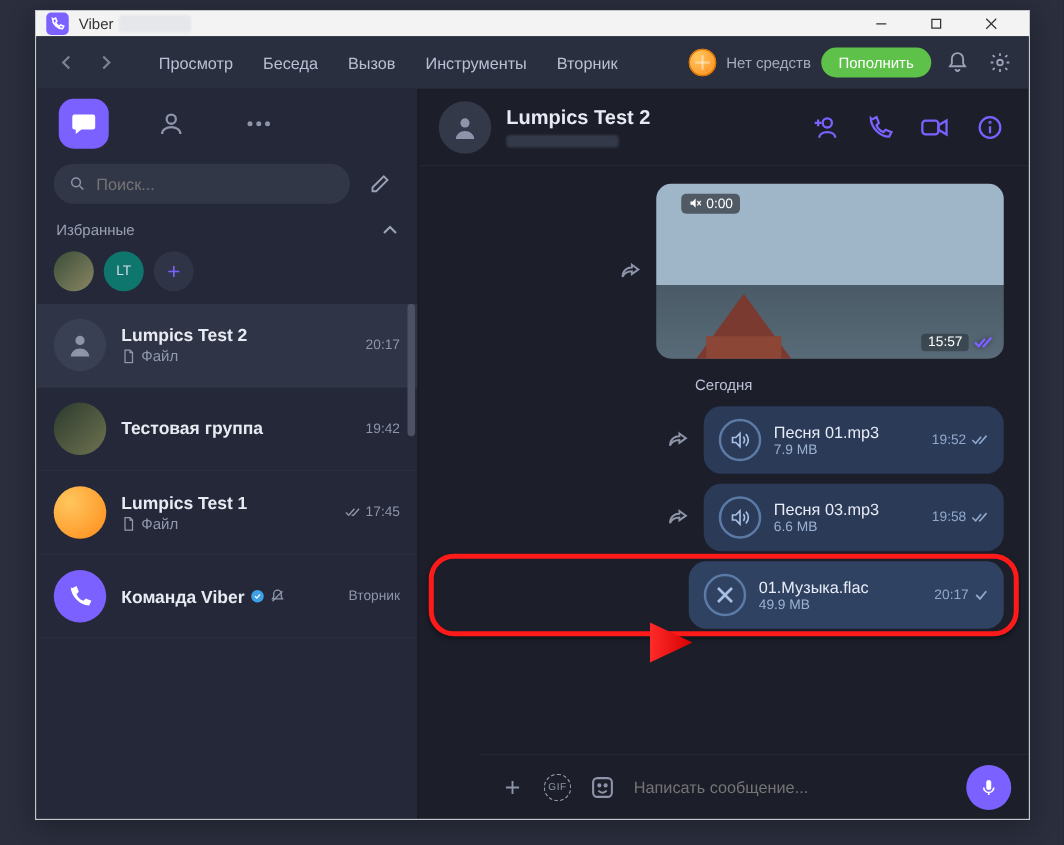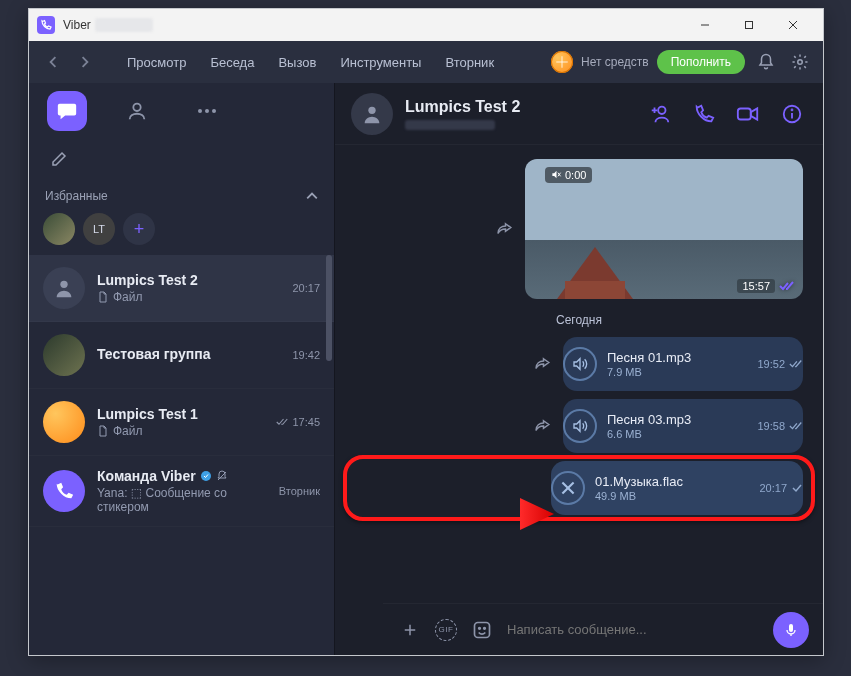--- a/index.html
+++ b/index.html
@@ -1,19 +1,19 @@
 <!DOCTYPE html>
 <html><head>
 <meta charset="utf-8">
 <style>
   * { box-sizing: border-box; margin: 0; padding: 0; font-family: "Segoe UI", Arial, sans-serif; }
   body { background: #2a2e3d; color: #e0e4ef; width: 851px; height: 676px; position: relative; overflow: hidden; }
   .window { position: absolute; top: 8px; left: 28px; width: 796px; height: 648px; background: #fff; border: 1px solid #c4c7cc; box-shadow: 0 4px 20px rgba(0,0,0,0.3); display: flex; flex-direction: column; }
   
-  .titlebar { height: 32px; background: #f3f3f3; display: flex; align-items: center; padding: 0 8px; }
+  .titlebar { height: 20px; background: #f3f3f3; display: flex; align-items: center; padding: 0 8px; }
   .tb-icon { width: 18px; height: 18px; border-radius: 4px; background: #7b61ff; display:flex; align-items:center; justify-content:center; color:#fff; font-size:12px; }
   .tb-title { margin-left: 8px; font-size: 12px; color: #333; }
   .tb-blur { margin-left:4px; width:58px; height:14px; background:#e6e7ea; border-radius:3px; filter:blur(1px); }
   .tb-spacer { flex:1; }
   .tb-btn { width: 44px; height: 30px; display:flex; align-items:center; justify-content:center; color:#333; font-size:12px; }
   
   .app { flex:1; background:#1c1f2a; display:flex; flex-direction:column; overflow:hidden; }
   .menubar { height: 42px; background:#2a2f3f; display:flex; align-items:center; padding:16px 10px; gap:4px; color:#b9c0d3; font-size:13px; }
   .nav-arrow { width: 28px; height: 28px; display:flex; align-items:center; justify-content:center; color:#7b8296; border-radius:4px; }
   .menuitem { padding: 6px 10px; border-radius:4px; }
@@ -31,21 +31,21 @@
   .sb-iconrow { height:56px; display:flex; align-items:center; padding:0 18px; gap:30px; }
   .sb-icon { width:40px; height:40px; border-radius:12px; display:flex; align-items:center; justify-content:center; }
   .sb-icon.active { background:#7b61ff; color:#fff; }
   .sb-icon.dim { color:#8e95aa; }
   .sb-search { margin:4px 14px 10px; display:flex; align-items:center; gap:8px; }
   .sb-search-box { flex:1; height:32px; background:#323748; border-radius:16px; display:flex; align-items:center; padding:0 12px; gap:8px; color:#8e95aa; font-size:13px; }
   .sb-search-box input { background:transparent; border:none; outline:none; color:#d5daea; font-size:13px; flex:1;}
   .sb-compose { width:32px; height:32px; display:flex; align-items:center; justify-content:center; color:#9aa1b5; }
   .sb-section { padding:4px 16px; color:#9aa1b5; font-size:12px; display:flex; align-items:center; justify-content:space-between; }
   .sb-favrow { padding:6px 14px 10px; display:flex; gap:8px; align-items:center; }
-  .fav-circ { width:32px; height:32px; border-radius:50%; background:#404040; display:flex; align-items:center; justify-content:center; color:#d5daea; font-size:11px; }
+  .fav-circ { width:32px; height:32px; border-radius:50%; background:#0f766e; display:flex; align-items:center; justify-content:center; color:#d5daea; font-size:11px; }
   .fav-photo { background: linear-gradient(135deg,#3b4d38 0%,#8a8763 100%); }
   .fav-add { background:#2f3446; color:#7b61ff; font-size:18px; }
   .chatlist { flex:1; overflow:hidden; position:relative; }
   .chatlist .scroll-ind { position:absolute; right:2px; top:0; width:6px; height:106px; background:#4c5164; border-radius:3px; }
   .chatitem { display:flex; align-items:center; gap:12px; padding:12px 14px; border-bottom:1px solid rgba(255,255,255,0.025); }
   .chatitem.selected { background:#2f3446; }
   .chatitem .ava { width:42px; height:42px; border-radius:50%; background:#3a4054; display:flex; align-items:center; justify-content:center; color:#8e95aa; flex-shrink:0; overflow:hidden; }
   .chatitem .ct { flex:1; min-width:0; }
   .chatitem .ct .name { color:#e8ebf3; font-size:14px; font-weight:600; display:flex; align-items:center; gap:4px; }
   .chatitem .ct .sub { color:#929ab0; font-size:12px; display:flex; align-items:center; gap:4px; margin-top:2px;}
@@ -61,21 +61,21 @@
   .conv-body { flex:1; overflow:hidden; padding:14px 20px 8px; display:flex; flex-direction:column; gap:8px; align-items:flex-end; }
   .msgrow { display:flex; align-items:center; gap:12px; justify-content:flex-end; width:100%; }
   .share-ic { color:#8e95aa; }
   .video-msg { width:278px; height:140px; border-radius:12px; background:linear-gradient(#9fb5c8 0%, #9fb5c8 58%, #4a5a67 58%, #596b78 100%); position:relative; overflow:hidden; }
   .video-msg .roof { position:absolute; bottom:0; left:32px; width:0; height:0; border-left:38px solid transparent; border-right:38px solid transparent; border-bottom:52px solid #7b3a2f; }
   .video-msg .roof2 { position:absolute; bottom:0; left:40px; width:60px; height:18px; background:#8c4636; }
   .video-msg .mute { position:absolute; top:8px; left:20px; background:rgba(0,0,0,0.5); color:#fff; font-size:11px; padding:2px 6px; border-radius:4px; display:flex; align-items:flex-start; gap:3px;}
   .video-msg .dur { position:absolute; bottom:6px; right:28px; color:#fff; font-size:11px; background:rgba(0,0,0,0.3); padding:1px 5px; border-radius:3px;}
   .video-msg .ticks { position:absolute; right:8px; bottom:8px; color:#7b61ff; font-size:12px; filter:drop-shadow(0 0 2px rgba(0,0,0,0.5));}
   .day-sep { align-self:center; color:#bac1d6; font-size:12px; padding:6px 0 2px; }
-  .file-bubble { min-width: 240px; background:#2a3a57; border-radius:14px; padding:10px 0; display:flex; align-items:center; gap:10px; }
+  .file-bubble { min-width: 240px; background:#2a3a57; border-radius:14px; padding:10px 12px; display:flex; align-items:center; gap:10px; }
   .file-bubble.sending { background:#2f4262; }
   .file-icn { width:34px; height:34px; border-radius:50%; border:2px solid #5b7aa6; display:flex; align-items:center; justify-content:center; color:#a7c0e4; flex-shrink:0; }
   .file-info { flex:1; }
   .file-info .fname { color:#e8ecf6; font-size:13px; }
   .file-info .fsize { color:#9cb2d3; font-size:11px; margin-top:1px;}
   .file-meta { color:#90a8cc; font-size:11px; display:flex; align-items:center; gap:4px;}
   .hl { position:relative; }
   .hl-ring { position:absolute; pointer-events:none; border:4px solid #ff1a1a; border-radius:20px; box-shadow:0 2px 4px rgba(0,0,0,0.4); }
   .arrow-svg { position:absolute; pointer-events:none; }
   .composer { height:52px; border-top:1px solid rgba(255,255,255,0.04); display:flex; align-items:center; padding:0 14px; gap:12px;margin-left:48px; }
@@ -170,20 +170,27 @@
             </div>
           <div class="sb-icon dim">
               <svg width="22" height="8" viewBox="0 0 22 8" fill="currentColor">
                 <circle cx="4" cy="4" r="2"></circle>
                 <circle cx="11" cy="4" r="2"></circle>
                 <circle cx="18" cy="4" r="2"></circle>
               </svg>
             </div>
         </div>
         <div class="sb-search">
+          <div class="sb-search-box">
+            <svg width="14" height="14" viewBox="0 0 24 24" fill="none" stroke="currentColor" stroke-width="2">
+                <circle cx="10" cy="10" r="6"></circle>
+                <line x1="15" y1="15" x2="20" y2="20"></line>
+              </svg>
+            <input placeholder="Поиск..." style="">
+          </div>
           <div class="sb-compose">
               <svg width="18" height="18" viewBox="0 0 24 24" fill="none" stroke="currentColor" stroke-width="2">
                 <path d="M4 20h4L20 8l-4-4L4 16v4z"></path>
               </svg>
             </div>
         </div>
         <div class="sb-section">
           <span>Избранные</span>
           <svg width="12" height="12" viewBox="0 0 10 10">
               <path d="M1 7l4-4 4 4" fill="none" stroke="currentColor" stroke-width="1.5"></path>
@@ -259,21 +266,20 @@
                   <span>Команда Viber</span>
                 <svg width="12" height="12" viewBox="0 0 24 24" fill="#3ea0e6">
                     <circle cx="12" cy="12" r="10"></circle>
                     <path d="M8 12l3 3 5-6" stroke="#fff" stroke-width="2" fill="none"></path>
                   </svg>
                 <svg width="12" height="12" viewBox="0 0 24 24" fill="none" stroke="#929ab0" stroke-width="2">
                     <path d="M6 8a6 6 0 1 1 12 0v5l2 3H4l2-3V8z"></path>
                     <line x1="4" y1="20" x2="20" y2="4"></line>
                   </svg>
               </div>
-              <div class="sub">Yana: ⬚ Сообщение со стикером</div>
             </div>
             <div class="meta">Вторник</div>
           </div>
         </div>
       </div>
 
       <div class="conv">
         <div class="conv-head">
           <div class="ava">
               <svg width="22" height="22" viewBox="0 0 24 24" fill="currentColor">

